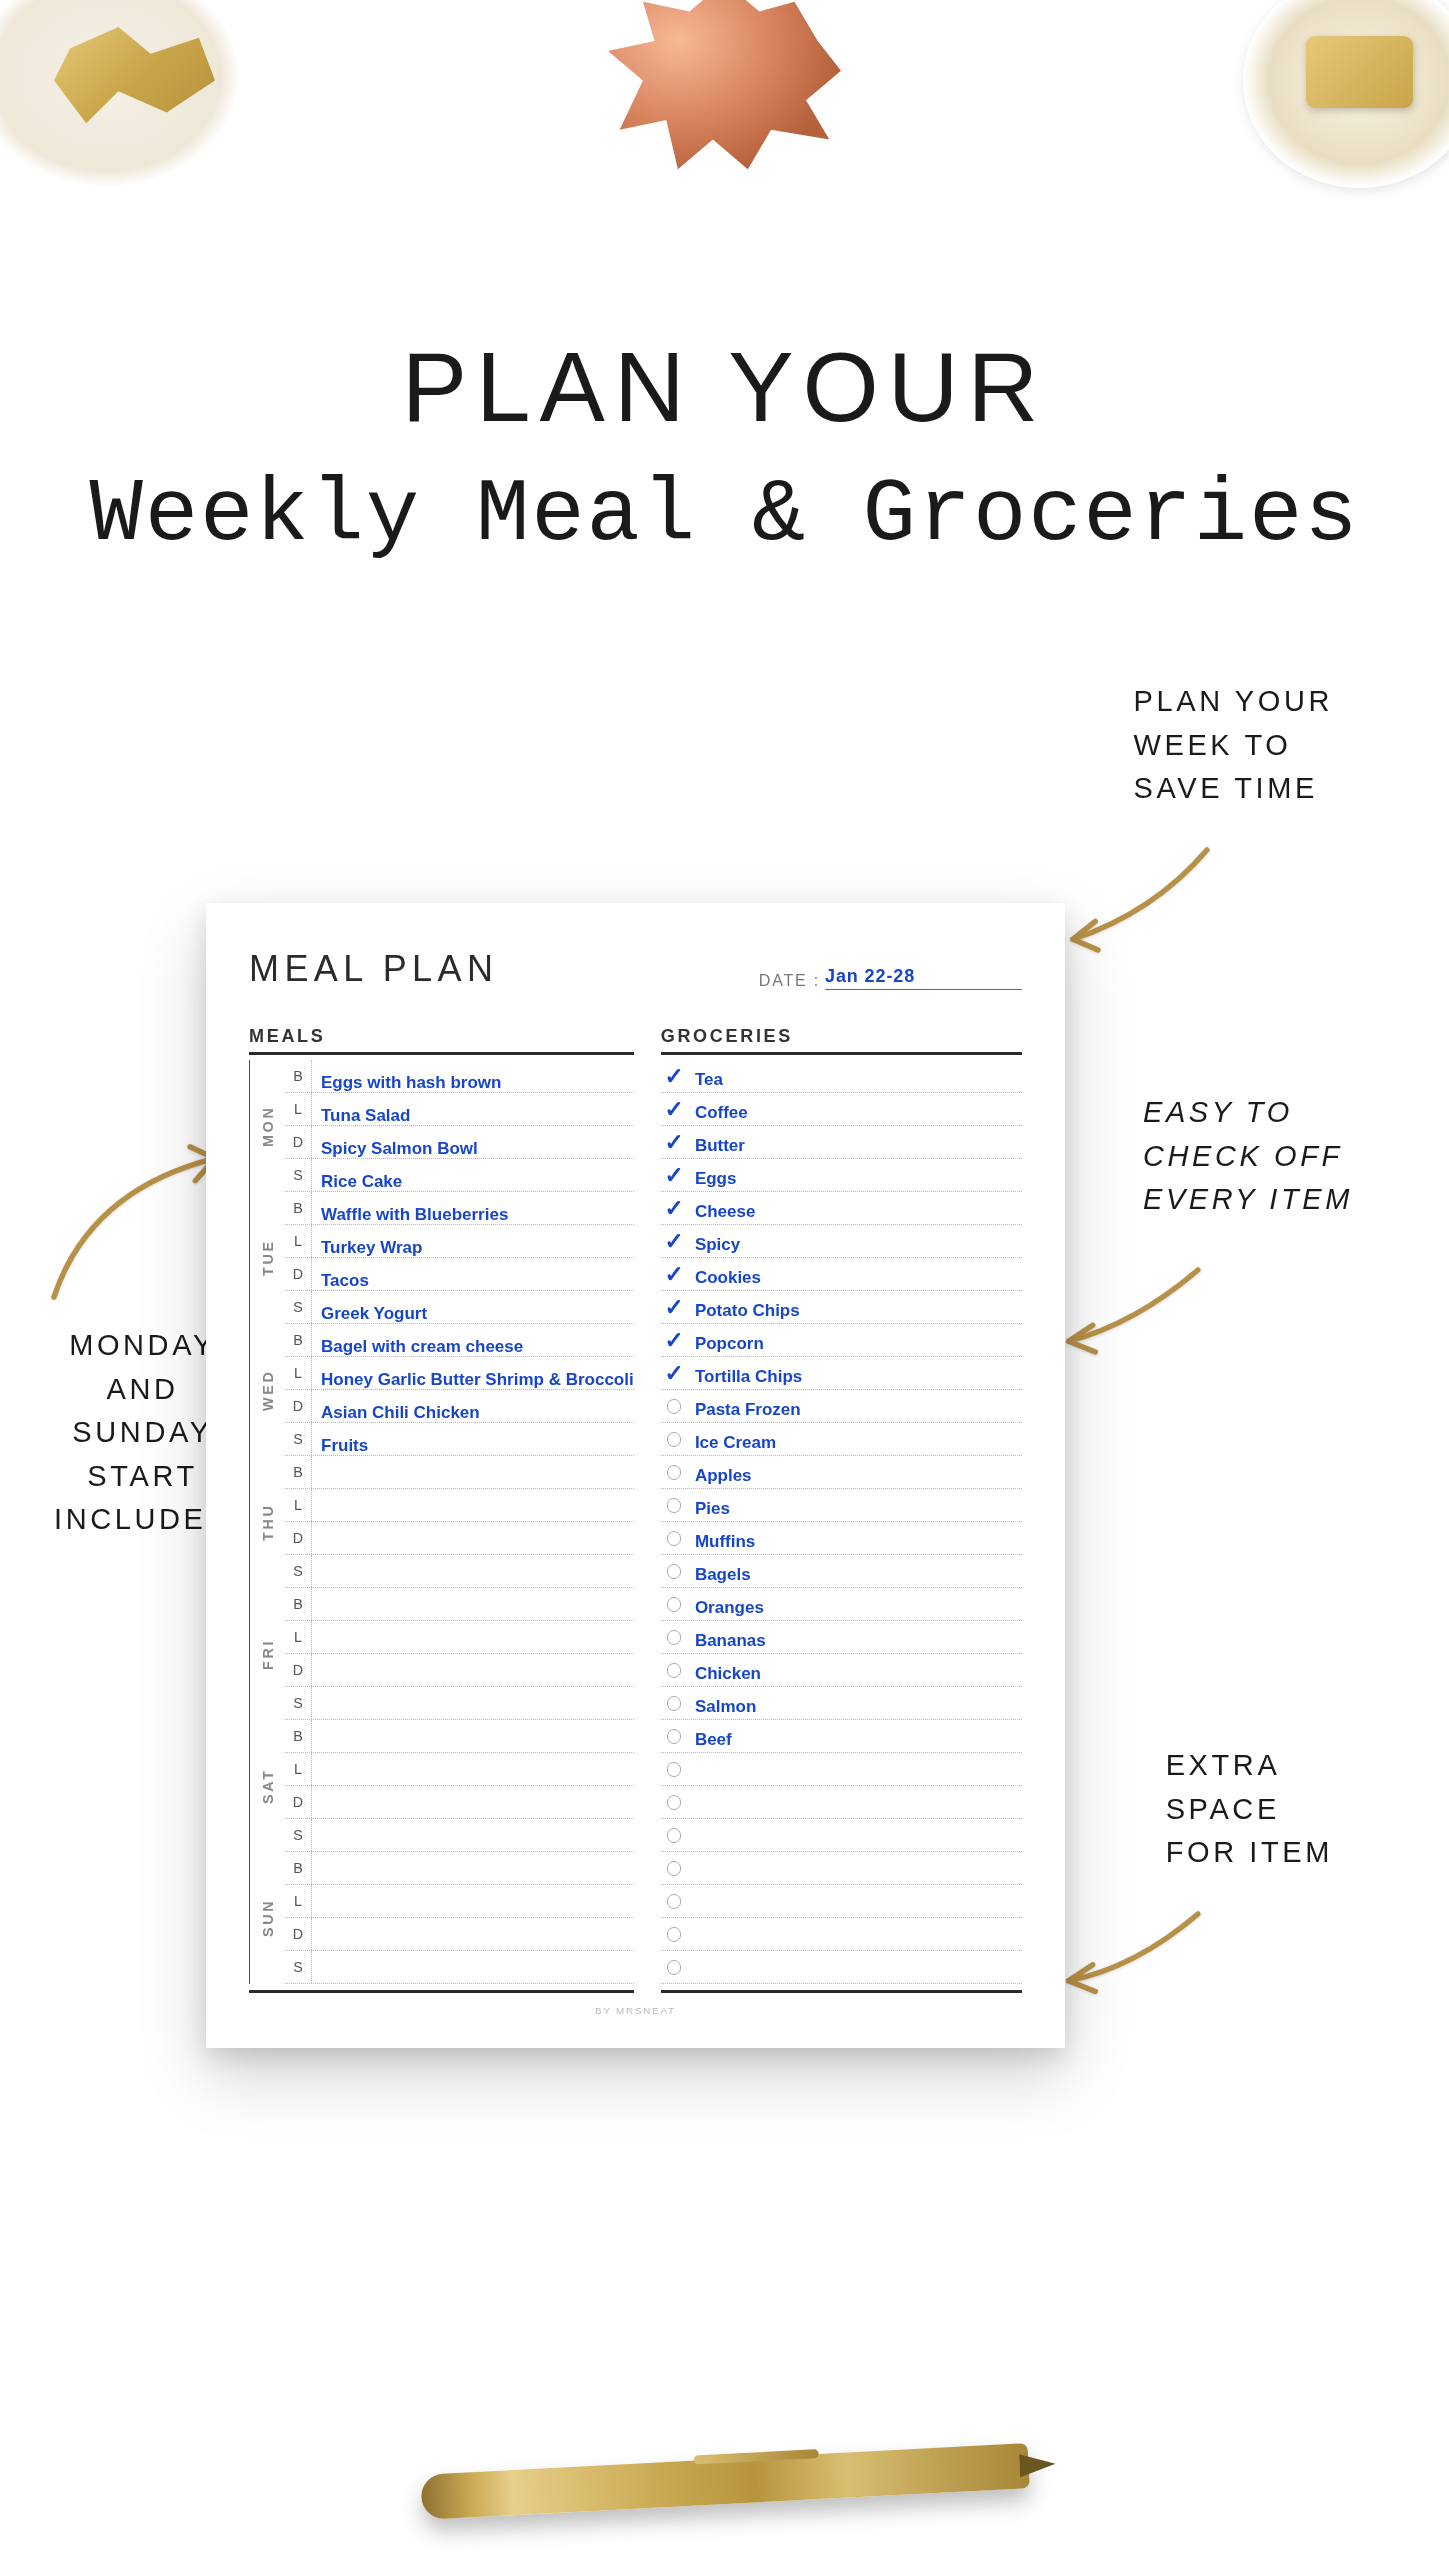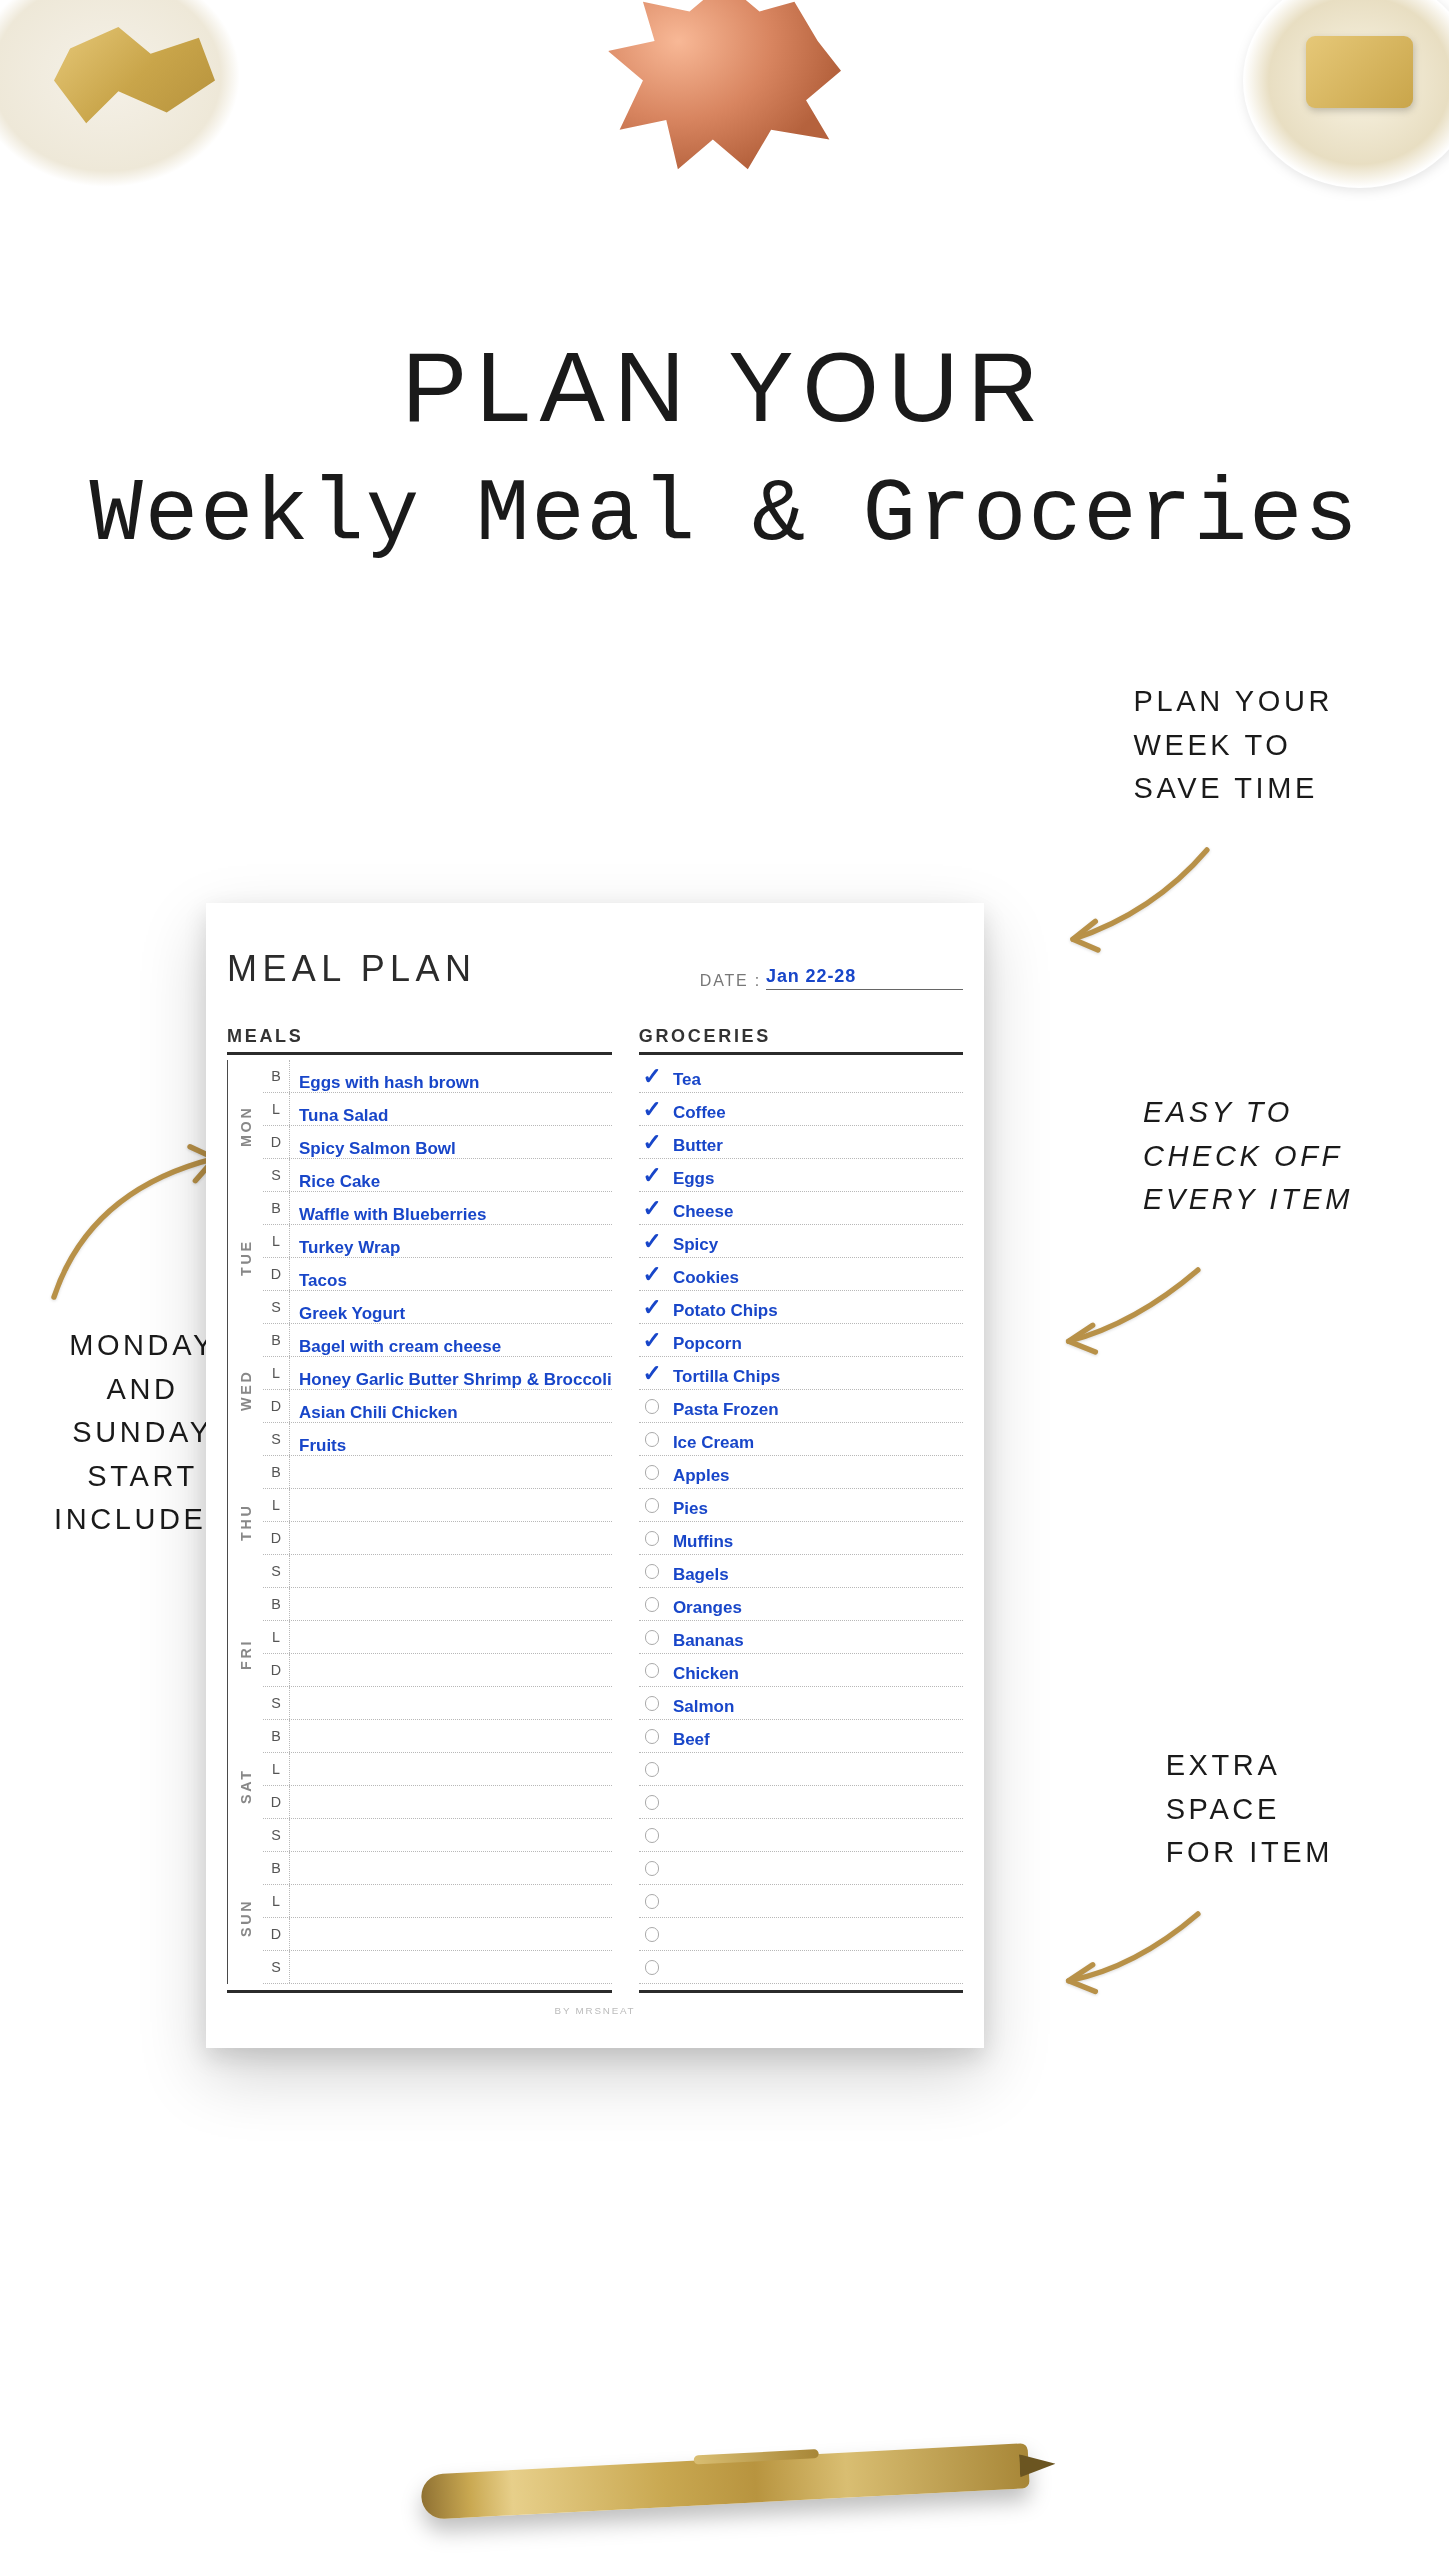--- a/index.html
+++ b/index.html
@@ -61,24 +61,24 @@
     font-size: 89px;
     font-family: Liberation Mono, monospace;
     color: #1a1a1a;
     letter-spacing: 1.8px;
   }
 
   
   .sheet {
     position: absolute;
     top: 903px; left: 206px;
-    width: 778px; height: 1145px;
+    width: 859px; height: 1145px;
     background: #ffffff;
     box-shadow: 0 27px 63px rgba(0,0,0,0.18), 0 9px 22.4px rgba(0,0,0,0.12);
-    padding: 45px 21px 18px;
+    padding: 45px 43px 18px;
   }
   .sheet-header { display: flex; justify-content: space-between; align-items: flex-end; margin-bottom: 36px; }
   .sheet-title {
     font-size: 36px; letter-spacing: 5.4px; color: #2b2b2b; font-weight: 500;
     font-family: "Trebuchet MS", Arial, sans-serif;
   }
   .date-wrap { display: flex; align-items: flex-end; gap: 5px; font-size: 16px; color: #777; letter-spacing: 1.8px; }
   .date-val { color: #1846c9; font-weight: 600; font-size: 18px; border-bottom: 0.9px solid #666; min-width: 197px; padding-bottom: 1.8px; letter-spacing: 0.9px; }
 
   .columns { display: flex; gap: 27px; }

